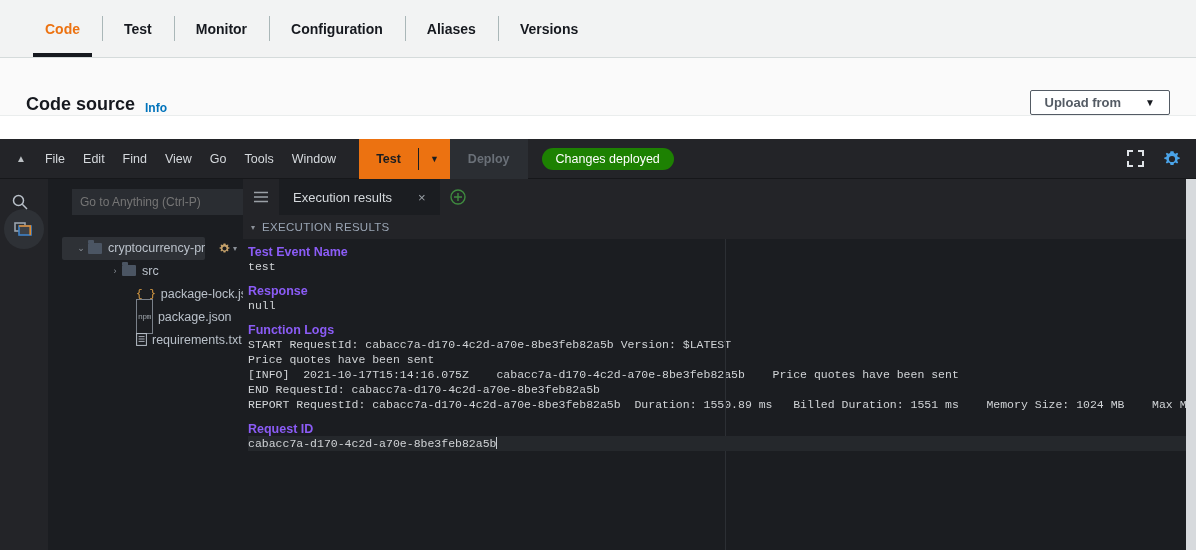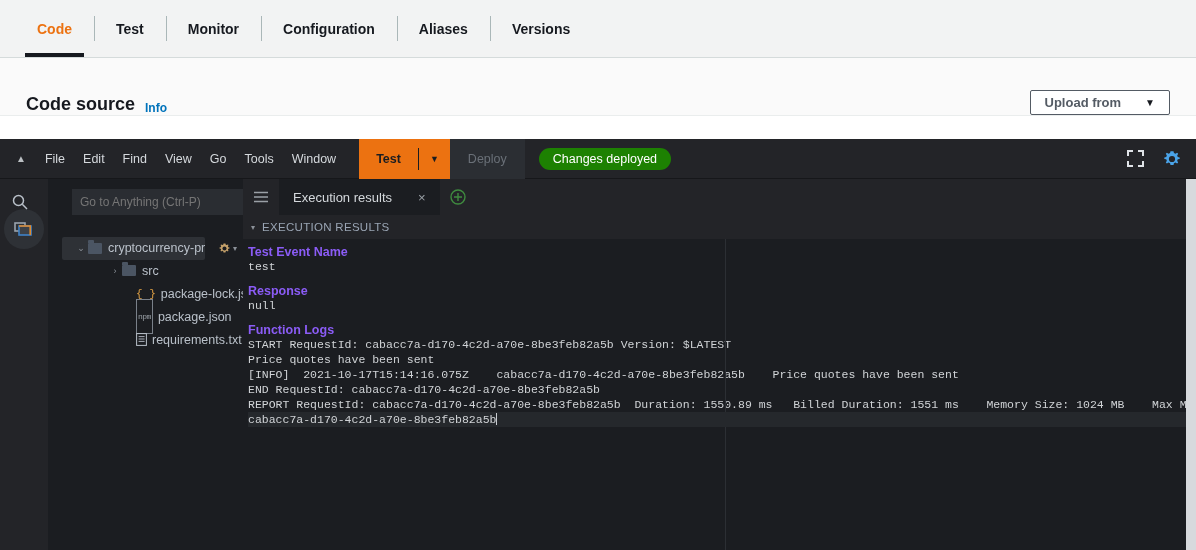--- a/index.html
+++ b/index.html
@@ -8,21 +8,21 @@
     font-family: "Liberation Sans", sans-serif;
     background: #f2f3f3;
     overflow: hidden;
   }
   .page { width: 1196px; height: 550px; position: relative; background: #ffffff; }
 
   
   .tabstrip {
     height: 58px; background: #f2f3f3;
     display: flex; align-items: stretch;
-    padding-left: 15px;
+    padding-left: 23px;
     border-bottom: 1px solid #d5dbdb;
     position: relative;
   }
   .tab {
     display: flex; align-items: center; justify-content: center;
     padding: 0 22px;
     font-size: 14px; font-weight: bold; color: #16191f;
     cursor: pointer; position: relative;
   }
   .tab + .tab::before {
@@ -79,21 +79,21 @@
     display: flex; align-items: center; padding: 0 17px;
     color: #1b1d21; font-size: 12.5px; font-weight: bold;
   }
   .test-btn .divider { width: 1px; background: #1b1d21; margin: 9px 0; }
   .test-btn .arr {
     display: flex; align-items: center; padding: 0 11px;
     color: #1b1d21; font-size: 9px;
   }
   .deploy-btn {
     display: flex; align-items: center; padding: 0 18px; height: 40px;
-    color: #6a7078; font-size: 12.5px; font-weight: normal;
+    color: #6a7078; font-size: 12.5px; font-weight: bold;
     background: #2b2e33; cursor: default;
   }
   .deployed-pill {
     margin-left: 14px;
     background: #1d8102; color: #ffffff;
     font-size: 12.5px; border-radius: 11px;
     padding: 4px 14px; white-space: nowrap;
   }
   .menubar-right { margin-left: auto; display: flex; align-items: center; gap: 18px; padding-right: 14px; }
   .icon-btn { cursor: pointer; display: flex; align-items: center; }
@@ -354,20 +354,21 @@
           <div class="sec-title">Response</div>
           <div class="mono">null</div>
 
           <div class="sec-title">Function Logs</div>
           <div class="mono">START RequestId: cabacc7a-d170-4c2d-a70e-8be3feb82a5b Version: $LATEST</div>
           <div class="mono">Price quotes have been sent</div>
           <div class="mono">[INFO]  2021-10-17T15:14:16.075Z    cabacc7a-d170-4c2d-a70e-8be3feb82a5b    Price quotes have been sent</div>
           <div class="mono">END RequestId: cabacc7a-d170-4c2d-a70e-8be3feb82a5b</div>
           <div class="mono">REPORT RequestId: cabacc7a-d170-4c2d-a70e-8be3feb82a5b  Duration: 1550.89 ms   Billed Duration: 1551 ms    Memory Size: 1024 MB    Max Memory Used: 50 MB  In</div>
 
+          <div class="sec-title">Request ID</div>
           <div class="mono reqid-line"><span>cabacc7a-d170-4c2d-a70e-8be3feb82a5b</span><span class="caret"></span></div>
         </div>
 
         <div class="vscroll"></div>
       </div>
     </div>
   </div>
 </div>
 
 </body></html>

